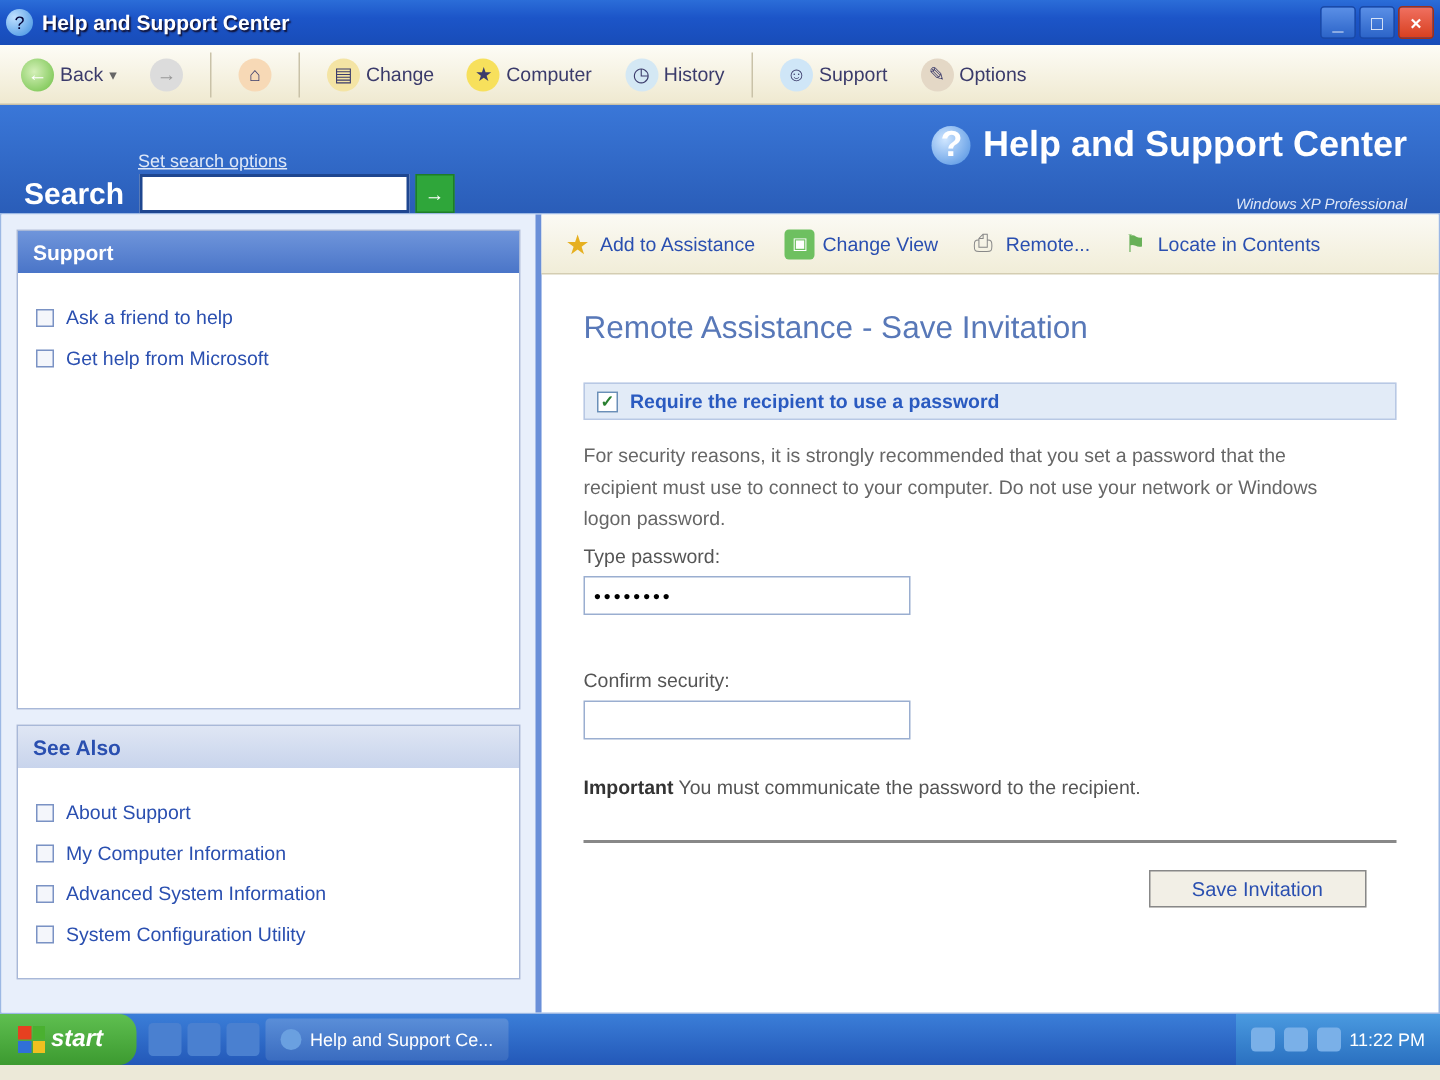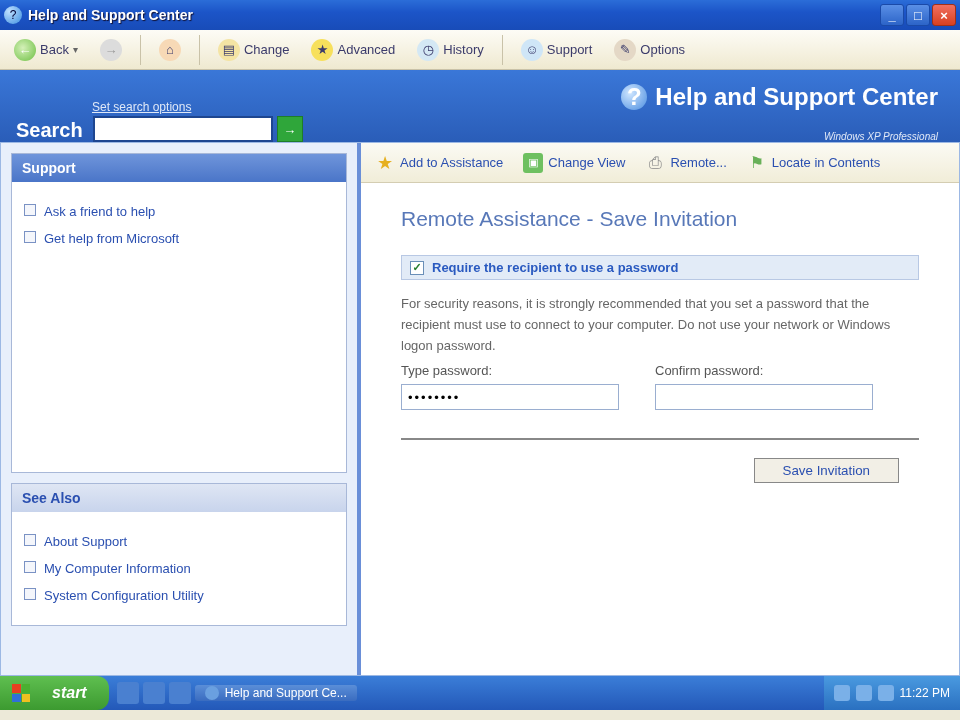--- a/index.html
+++ b/index.html
@@ -75,21 +75,21 @@
   background: #e8effb;
   border-right: 4px solid #6a8fd8;
   display: flex;
   flex-direction: column;
   padding: 10px 10px 0 10px;
   gap: 10px;
 }
 .panel { background:#fff; border:1px solid #a8b8d8; }
 .panel-header { background: linear-gradient(#6f95db, #4a75c8); color:#fff; font-weight:bold; padding:6px 10px; font-size:14px; }
 .panel-body { padding: 16px 12px; }
-.side-link { display:flex; align-items:flex-start; gap:8px; color:#2a4fb0; padding:6px 0; cursor:pointer; font-size:13px;}
+.side-link { display:flex; align-items:center; gap:8px; color:#2a4fb0; padding:6px 0; cursor:pointer; font-size:13px;}
 .bullet { width:12px; height:12px; border:1px solid #7a92c4; background:#f4f6fb; }
 .panel.support { height: 320px; }
 .panel.seealso { flex: 0 0 auto; }
 .panel.seealso .panel-header { background: linear-gradient(#dfe6f4, #c8d4ec); color:#2a4fb0; }
 
 .content {
   flex: 1;
   display: flex;
   flex-direction: column;
 }
@@ -99,47 +99,47 @@
   border-bottom:1px solid #d4cdb2;
   display:flex; align-items:center; padding:0 6px; gap:4px;
 }
 .ct-item { display:flex; align-items:center; gap:5px; color:#2a4fb0; padding:4px 8px; cursor:pointer;}
 .ct-icon { width:20px;height:20px;display:flex;align-items:center;justify-content:center;}
 .star2 { color:#e6b020; font-size:18px;}
 .viewi { background:#6ec060; border-radius:3px; color:#fff; font-size:11px;}
 .printi { color:#888; font-size:16px;}
 .loci { color:#68b058; font-size:16px;}
 
-.content-main { padding: 24px 40px; color:#555; }
+.content-main { padding: 24px 28px; color:#555; }
 .page-title { color:#5878b8; font-size:21px; margin-bottom:24px; }
 .check-row { background:#e2ebf7; border:1px solid #b8c8e4; padding:4px 8px; display:flex; align-items:center; gap:8px; margin-bottom:14px;}
 .check { width:14px;height:14px;border:1px solid #6a8fb8;background:#fff;display:flex;align-items:center;justify-content:center;color:#2a8030;font-size:11px;font-weight:bold;}
 .check-label { color:#2a5ac0; font-weight:bold; font-size:13px;}
 .desc { font-size:13px; line-height:1.6; color:#666; margin-bottom:7px; max-width:500px;}
-.pw-row { display:flex; gap:36px; margin-bottom:24px;}
+.pw-row { display:flex; gap:36px; margin-bottom:24px;flex-direction:column;}
 .pw-col { display:flex; flex-direction:column; gap:6px;}
 .pw-label { font-size:13px; color:#555;}
 .pw-input { width:218px; height:26px; border:1px solid #9aaed0; padding:0 6px; font-family:inherit; font-size:13px; letter-spacing:2px;}
 .important { font-size:13px; color:#555; }
 .important b { color:#333; }
 .hr { height:2px; background:#888; margin:28px 0 18px 0;}
 .btn-row { display:flex; justify-content:flex-end; padding-right:20px;}
 .save-btn { padding:4px 28px; border:1px solid #888; background:#f2efe6; color:#2a4fb0; cursor:pointer; font-family:inherit;}
 
 .taskbar {
   height: 34px;
   background: linear-gradient(#3b7ed8, #2358b8);
   display:flex; align-items:center;
 }
-.start-btn { height:100%; padding:0 22px 0 12px; background: linear-gradient(#5fbf50, #3c9a30); color:#fff; font-weight:bold; font-style:italic; display:flex;align-items:center;gap:22px; border-radius:0 12px 12px 0; font-size:16px;}
+.start-btn { height:100%; padding:0 22px 0 12px; background: linear-gradient(#5fbf50, #3c9a30); color:#fff; font-weight:bold; font-style:italic; display:flex;align-items:center;gap:4px; border-radius:0 12px 12px 0; font-size:16px;}
 .start-logo { width:18px;height:18px; display:grid; grid-template:1fr 1fr/1fr 1fr; gap:1px;}
 .start-logo span:nth-child(1){background:#e64020;} .start-logo span:nth-child(2){background:#4ab030;} .start-logo span:nth-child(3){background:#3070d8;} .start-logo span:nth-child(4){background:#f0c020;}
 .task-items { display:flex; gap:4px; margin-left:8px; height:100%; align-items:center;}
 .ql { width:22px;height:22px; background:#4a80d0; border-radius:3px;}
-.task-item { background: linear-gradient(#5a8ed8, #3a6cc0); height:16px; padding:0 10px; display:flex;align-items:center; color:#fff; border-radius:3px; font-size:12px; gap:6px;}
+.task-item { background: linear-gradient(#5a8ed8, #3a6cc0); height:28px; padding:0 10px; display:flex;align-items:center; color:#fff; border-radius:3px; font-size:12px; gap:6px;}
 .tray { margin-left:auto; height:100%; background:linear-gradient(#4a9ae0,#2a70c0); padding:0 10px; display:flex;align-items:center; gap:6px; color:#fff; font-size:12px;}
 .tray-icon{width:16px;height:16px;background:#7ab0e8;border-radius:3px;}
 </style>
 </head>
 <body>
 
 <div class="titlebar">
   <div class="icon">?</div>
   <div class="titlebar-title">Help and Support Center</div>
   <div class="titlebar-btns">
@@ -162,21 +162,21 @@
   <div class="tool-item">
     <div class="tool-icon home-icon">⌂</div>
   </div>
   <div class="tool-sep"></div>
   <div class="tool-item">
     <div class="tool-icon book-icon">▤</div>
     <span>Change</span>
   </div>
   <div class="tool-item">
     <div class="tool-icon star-icon">★</div>
-    <span>Advanced</span>
+    <span>Computer</span>
   </div>
   <div class="tool-item">
     <div class="tool-icon clock-icon">◷</div>
     <span>History</span>
   </div>
   <div class="tool-sep"></div>
   <div class="tool-item">
     <div class="tool-icon support-icon">☺</div>
     <span>Support</span>
   </div>
@@ -221,20 +221,24 @@
         <div class="side-link">
             <div class="bullet"></div>
             <span>About Support</span>
           </div>
         <div class="side-link">
             <div class="bullet"></div>
             <span>My Computer Information</span>
           </div>
         <div class="side-link">
             <div class="bullet"></div>
+            <span>Advanced System Information</span>
+          </div>
+        <div class="side-link">
+            <div class="bullet"></div>
             <span>System Configuration Utility</span>
           </div>
       </div>
     </div>
   </div>
 
   <div class="content">
     <div class="content-toolbar">
       <div class="ct-item">
           <span class="ct-icon star2">★</span>
@@ -259,24 +263,25 @@
         <div class="check">✓</div>
         <div class="check-label">Require the recipient to use a password</div>
       </div>
       <div class="desc">For security reasons, it is strongly recommended that you set a password that the recipient must use to connect to your computer. Do not use your network or Windows logon password.</div>
       <div class="pw-row">
         <div class="pw-col">
           <div class="pw-label">Type password:</div>
           <input class="pw-input" value="••••••••" style="">
         </div>
         <div class="pw-col">
-          <div class="pw-label">Confirm password:</div>
+          <div class="pw-label">Confirm security:</div>
           <input class="pw-input" value="" style="">
         </div>
       </div>
+      <div class="important"><b>Important</b><span> You must communicate the password to the recipient.</span></div>
       <div class="hr"></div>
       <div class="btn-row">
         <button class="save-btn">Save Invitation</button>
       </div>
     </div>
   </div>
 </div>
 
 <div class="taskbar">
   <div class="start-btn">

